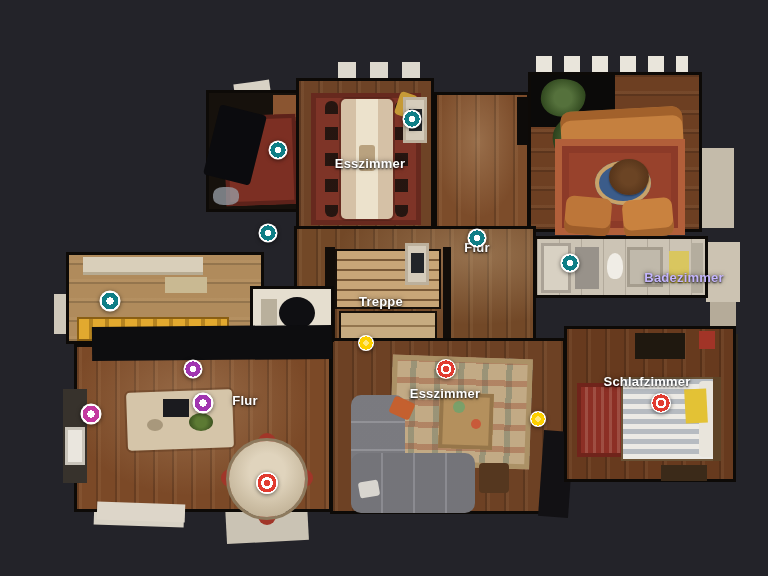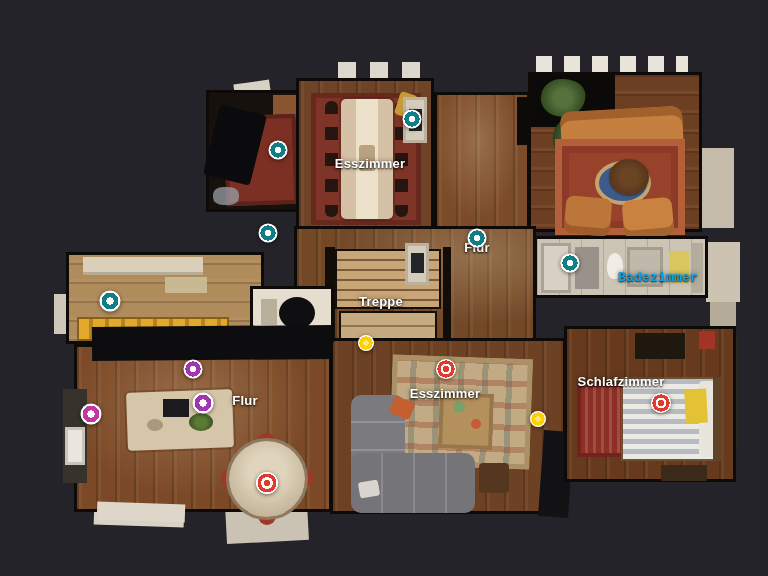--- a/index.html
+++ b/index.html
@@ -140,24 +140,24 @@
     <div class="d" style="left:132px;top:52px;width:16px;height:76px;background:#e9e5dc;border-radius:4px;"></div>
     <div class="d" style="left:146px;top:48px;width:8px;height:84px;background:#5e4326;"></div>
     <div class="d" style="left:118px;top:60px;width:22px;height:34px;background:#e3c235;transform:rotate(-3deg);"></div>
     <div class="d" style="left:94px;top:136px;width:46px;height:16px;background:#3b2a19;"></div>
   </div>
 
   <div>
       <div class="room-label" style="left: 370px; top: 163px; color: rgb(255, 255, 255);">Esszimmer</div>
       <div class="room-label" style="left: 477px; top: 247px; color: rgb(255, 255, 255);">Flur</div>
       <div class="room-label" style="left: 381px; top: 301px; color: rgb(255, 255, 255);">Treppe</div>
-      <div class="room-label" style="left: 658px; top: 277px; color: #0ea5e9; font-family: Liberation Mono, monospace;">Badezimmer</div>
+      <div class="room-label" style="left: 684px; top: 277px; color: #c4b5fd;">Badezimmer</div>
       <div class="room-label" style="left: 245px; top: 400px; color: rgb(255, 255, 255);">Flur</div>
       <div class="room-label" style="left: 445px; top: 393px; color: rgb(255, 255, 255);">Esszimmer</div>
-      <div class="room-label" style="left: 621px; top: 381px; color: rgb(255, 255, 255);">Schlafzimmer</div>
+      <div class="room-label" style="left: 647px; top: 381px; color: rgb(255, 255, 255);">Schlafzimmer</div>
     </div>
   <div>
       <div class="marker" style="left: 278px; top: 150px; width: 19px; height: 19px; background: radial-gradient(circle closest-side, rgb(255, 255, 255) 0px, rgb(255, 255, 255) 36%, rgb(15, 126, 134) 36%, rgb(15, 126, 134) 80%, rgb(255, 255, 255) 80%, rgb(255, 255, 255) 100%);"></div>
       <div class="marker" style="left: 412px; top: 119px; width: 19px; height: 19px; background: radial-gradient(circle closest-side, rgb(255, 255, 255) 0px, rgb(255, 255, 255) 36%, rgb(15, 126, 134) 36%, rgb(15, 126, 134) 80%, rgb(255, 255, 255) 80%, rgb(255, 255, 255) 100%);"></div>
       <div class="marker" style="left: 268px; top: 233px; width: 19px; height: 19px; background: radial-gradient(circle closest-side, rgb(255, 255, 255) 0px, rgb(255, 255, 255) 36%, rgb(15, 126, 134) 36%, rgb(15, 126, 134) 80%, rgb(255, 255, 255) 80%, rgb(255, 255, 255) 100%);"></div>
       <div class="marker" style="left: 477px; top: 238px; width: 19px; height: 19px; background: radial-gradient(circle closest-side, rgb(255, 255, 255) 0px, rgb(255, 255, 255) 36%, rgb(15, 126, 134) 36%, rgb(15, 126, 134) 80%, rgb(255, 255, 255) 80%, rgb(255, 255, 255) 100%);"></div>
       <div class="marker" style="left: 570px; top: 263px; width: 19px; height: 19px; background: radial-gradient(circle closest-side, rgb(255, 255, 255) 0px, rgb(255, 255, 255) 36%, rgb(15, 126, 134) 36%, rgb(15, 126, 134) 80%, rgb(255, 255, 255) 80%, rgb(255, 255, 255) 100%);"></div>
       <div class="marker" style="left: 110px; top: 301px; width: 21px; height: 21px; background: radial-gradient(circle closest-side, rgb(255, 255, 255) 0px, rgb(255, 255, 255) 36%, rgb(15, 126, 134) 36%, rgb(15, 126, 134) 80%, rgb(255, 255, 255) 80%, rgb(255, 255, 255) 100%);"></div>
       <div class="marker" style="left: 193px; top: 369px; width: 19px; height: 19px; background: radial-gradient(circle closest-side, rgb(255, 255, 255) 0px, rgb(255, 255, 255) 36%, rgb(161, 54, 176) 36%, rgb(161, 54, 176) 80%, rgb(255, 255, 255) 80%, rgb(255, 255, 255) 100%);"></div>
       <div class="marker" style="left: 203px; top: 403px; width: 21px; height: 21px; background: radial-gradient(circle closest-side, rgb(255, 255, 255) 0px, rgb(255, 255, 255) 36%, rgb(161, 54, 176) 36%, rgb(161, 54, 176) 80%, rgb(255, 255, 255) 80%, rgb(255, 255, 255) 100%);"></div>

